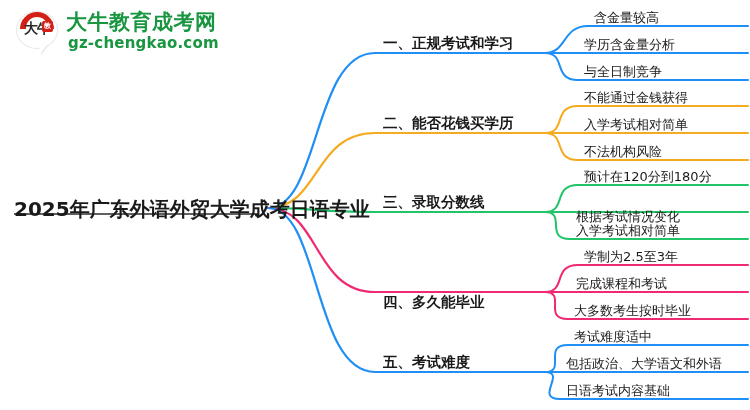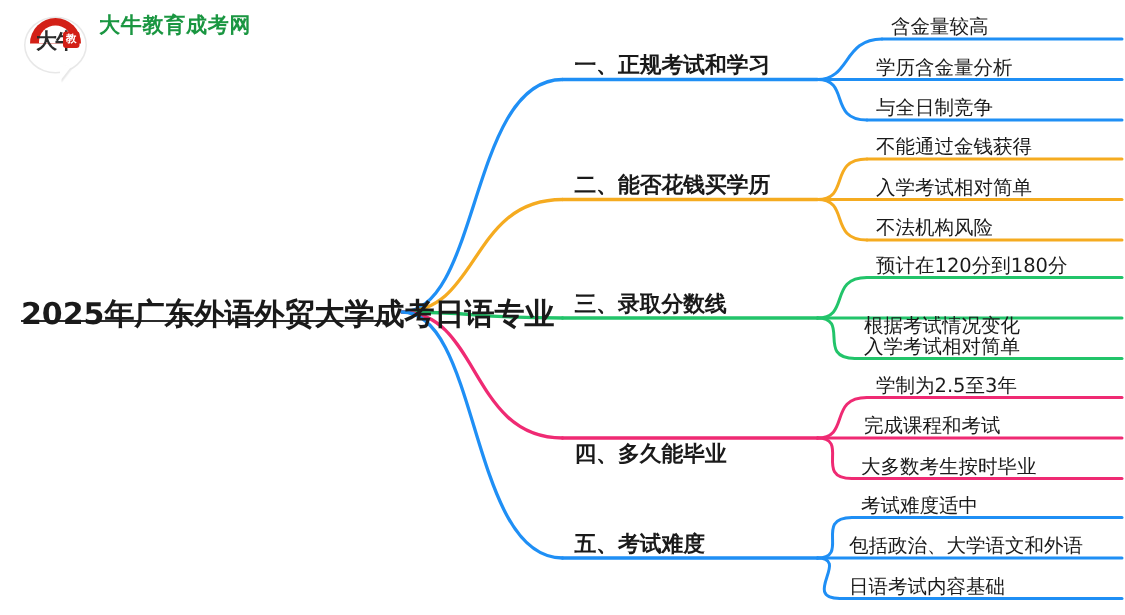--- a/index.html
+++ b/index.html
@@ -102,21 +102,21 @@
     font-size: 7px;
     line-height: 11px;
     text-align: center;
     font-weight: bold;
     font-family: "DejaVu Sans", "Liberation Sans", sans-serif;
   }
   .logo-text {
     position: absolute;
     left: 52px;
     top: 1px;
-    font-size: 14px;
+    font-size: 21px;
     font-weight: bold;
     color: #1a9641;
     letter-spacing: 0.5px;
     white-space: nowrap;
     font-family: "DejaVu Sans", "Liberation Sans", sans-serif;
   }
   .logo-url {
     position: absolute;
     left: 54px;
     top: 27px;
@@ -172,20 +172,21 @@
     <div class="logo-mark">
       <div class="bubble"></div>
       <div class="bubble-tail"></div>
       <div class="bubble-cap">
         <div class="bubble-cap-inner"></div>
       </div>
       <div class="mark-text">大牛</div>
       <div class="mark-badge">教</div>
     </div>
     <div class="logo-text">大牛教育成考网</div>
+    <div class="logo-url">gz-chengkao.com</div>
   </div>
 
   <svg id="wires" viewBox="0 0 750 410" width="750" height="410">
       <path d="M 14 208 L 268 208" stroke="#2b2b2b" stroke-width="1.6" fill="none" opacity="0"></path>
       <path d="M 14 214 L 258 214" stroke="#2b2b2b" stroke-width="1.4"></path>
       <path d="M 268 208 C 320 208, 313 53, 375 53" stroke="#1f8ff5" stroke-width="2.2" fill="none" stroke-linecap="round"></path>
       <path d="M 375 53 L 545 53" stroke="#1f8ff5" stroke-width="2.2" fill="none" stroke-linecap="round"></path>
       <path d="M 545 53 C 567 53, 562 26, 588 26" stroke="#1f8ff5" stroke-width="2" fill="none" stroke-linecap="round"></path>
       <path d="M 588 26 L 748 26" stroke="#1f8ff5" stroke-width="2" fill="none" stroke-linecap="round"></path>
       <path d="M 545 53 L 748 53" stroke="#1f8ff5" stroke-width="2" fill="none" stroke-linecap="round"></path>

